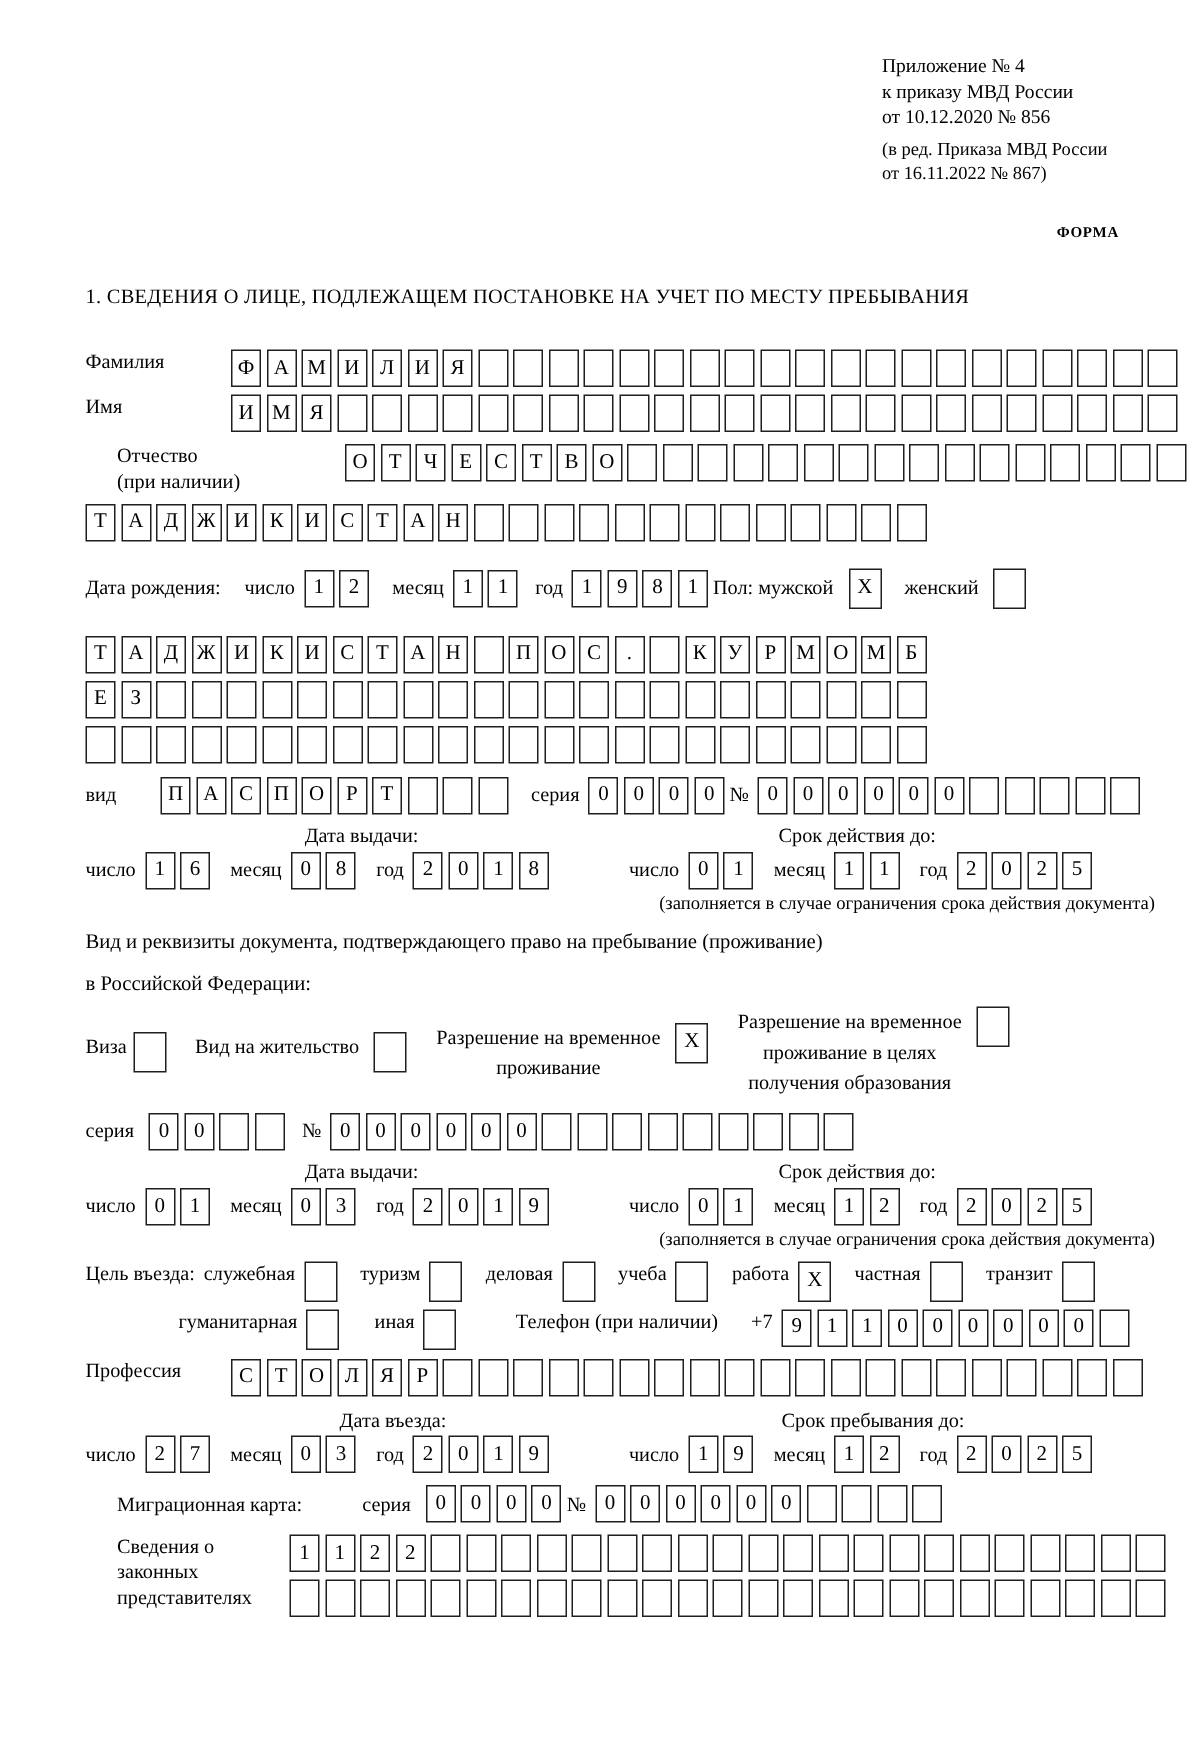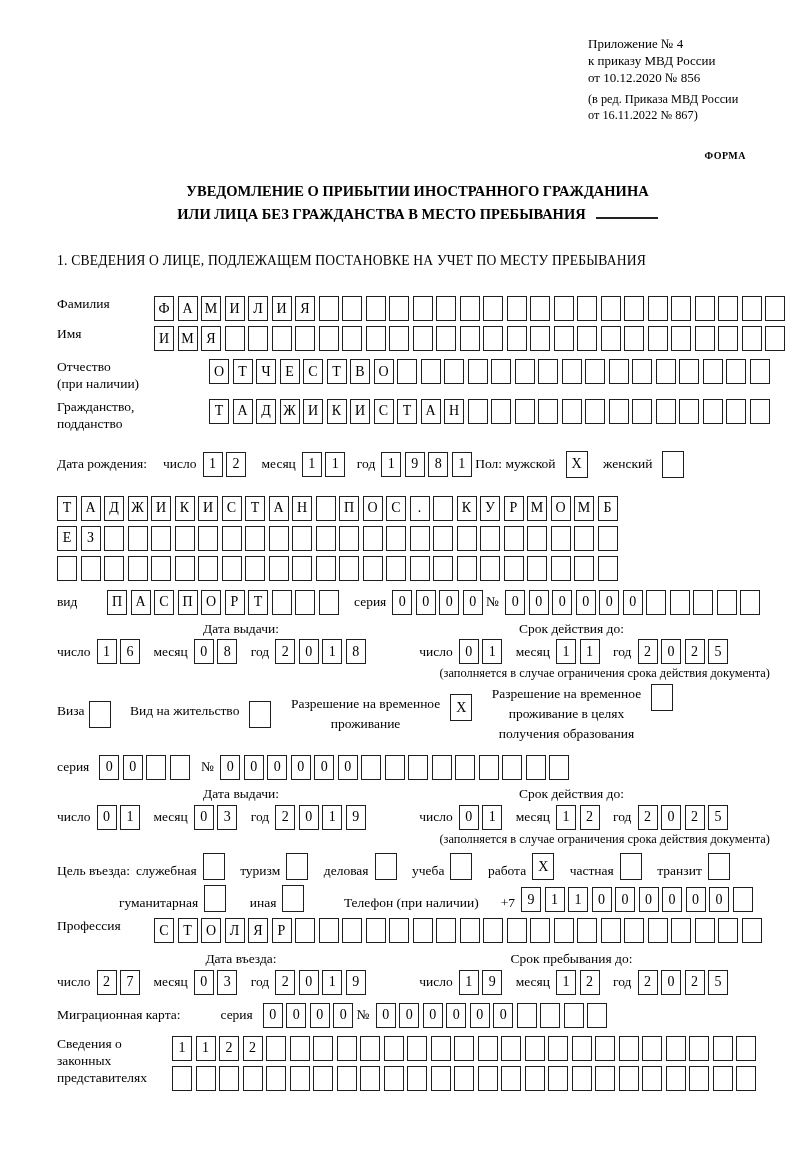--- a/index.html
+++ b/index.html
@@ -26,40 +26,40 @@
   .cell{
     box-sizing:border-box;flex:none;width:20px;height:25px;
     border:1.7px solid #1f1f1f;margin-right:3.5px;
     display:flex;align-items:center;justify-content:center;
     font-size:14px;line-height:1;
   }
   .cb .cell{width:22px;height:27px;}
   .stack{display:flex;flex-direction:column;}
   .stack .cells{margin-bottom:5px;}
   .mt26{margin-top:26px;}
-  .mt18{margin-top:18px;} .mt10{margin-top:10px;} .mt8{margin-top:8px;}
+  .mt18{margin-top:18px;} .mt10{margin-top:10px;} .mt8{margin-top:8px;margin-left:21px;}
   .mt6{margin-top:6px;} .mt5{margin-top:5px;} .mt4{margin-top:4px;} .mt2{margin-top:2px;}
   .inline{display:flex;align-items:center;flex-wrap:nowrap;}
   .gap8{margin-left:8px;} .gap12{margin-left:12px;} .gap16{margin-left:16px;} .gap24{margin-left:24px;} .gap40{margin-left:40px;}
   .mr6{margin-right:6px;} .mr10{margin-right:10px;}
   .dochead{font-weight:bold;text-align:center;font-size:13.6px;}
   .dhead{display:flex;font-size:13.5px;}
   .dhead .l{width:368px;text-align:center;}
   .dhead .r{flex:1;text-align:center;padding-right:60px;}
   .drow{display:flex;align-items:center;}
   .dg{display:flex;align-items:center;}
   .dg .lbl{margin-right:6px;}
   .dg .cells{margin-right:10px;}
   .note{font-size:12.4px;text-align:right;padding-right:8px;}
   .introl{font-size:13.8px;line-height:2.0;}
   .opts{display:flex;align-items:center;}
   .opt{display:flex;align-items:flex-start;}
   .optlbl{text-align:center;line-height:1.5;}
   .opt .cells{margin-left:10px;margin-top:0;}
-  .purline{display:flex;align-items:flex-end;}
+  .purline{display:flex;align-items:flex-start;}
   .purline .lbl{margin-right:6px;}
   .purline .cells{margin-right:12px;}
 </style>
 </head>
 <body>
 
 <div class="page">
 
   <div class="topwrap">
     <div class="topright">
@@ -68,24 +68,20 @@
       <div>от 10.12.2020 № 856</div>
       <div class="ed">
         <div>(в ред. Приказа МВД России</div>
         <div>от 16.11.2022 № 867)</div>
       </div>
     </div>
   </div>
 
   <div class="forma">ФОРМА</div>
 
-  <div class="title">
-    <div>УВЕДОМЛЕНИЕ О ПРИБЫТИИ ИНОСТРАННОГО ГРАЖДАНИНА</div>
-    <div><span>ИЛИ ЛИЦА БЕЗ ГРАЖДАНСТВА В МЕСТО ПРЕБЫВАНИЯ</span><span class="blank"></span></div>
-  </div>
 
   <div class="sechead">1. СВЕДЕНИЯ О ЛИЦЕ, ПОДЛЕЖАЩЕМ ПОСТАНОВКЕ НА УЧЕТ ПО МЕСТУ ПРЕБЫВАНИЯ</div>
 
   <div class="row mt26">
     <div class="lblcol w73">Фамилия</div>
     <div class="cells">
         <span class="cell">Ф</span>
         <span class="cell">А</span>
         <span class="cell">М</span>
         <span class="cell">И</span>
@@ -175,24 +171,20 @@
         <span class="cell"></span>
         <span class="cell"></span>
         <span class="cell"></span>
         <span class="cell"></span>
         <span class="cell"></span>
         <span class="cell"></span>
       </div>
   </div>
 
   <div class="row mt6">
-    <div class="lblcol w128">
-      <div>Гражданство,</div>
-      <div>подданство</div>
-    </div>
     <div class="cells">
         <span class="cell">Т</span>
         <span class="cell">А</span>
         <span class="cell">Д</span>
         <span class="cell">Ж</span>
         <span class="cell">И</span>
         <span class="cell">К</span>
         <span class="cell">И</span>
         <span class="cell">С</span>
         <span class="cell">Т</span>
@@ -403,20 +395,24 @@
       <span class="cells">
           <span class="cell">2</span>
           <span class="cell">0</span>
           <span class="cell">2</span>
           <span class="cell">5</span>
         </span>
     </div>
   </div>
   <div class="note mt2">(заполняется в случае ограничения срока действия документа)</div>
 
+  <div class="introl mt4">
+    <div>Вид и реквизиты документа, подтверждающего право на пребывание (проживание)</div>
+    <div>в Российской Федерации:</div>
+  </div>
 
   <div class="opts mt2">
     <div class="opt">
       <div class="optlbl">Виза</div>
       <span class="cells cb" style="margin-left:4px">
           <span class="cell"></span>
         </span>
     </div>
     <div class="opt gap16">
       <div class="optlbl">Вид на жительство</div>

